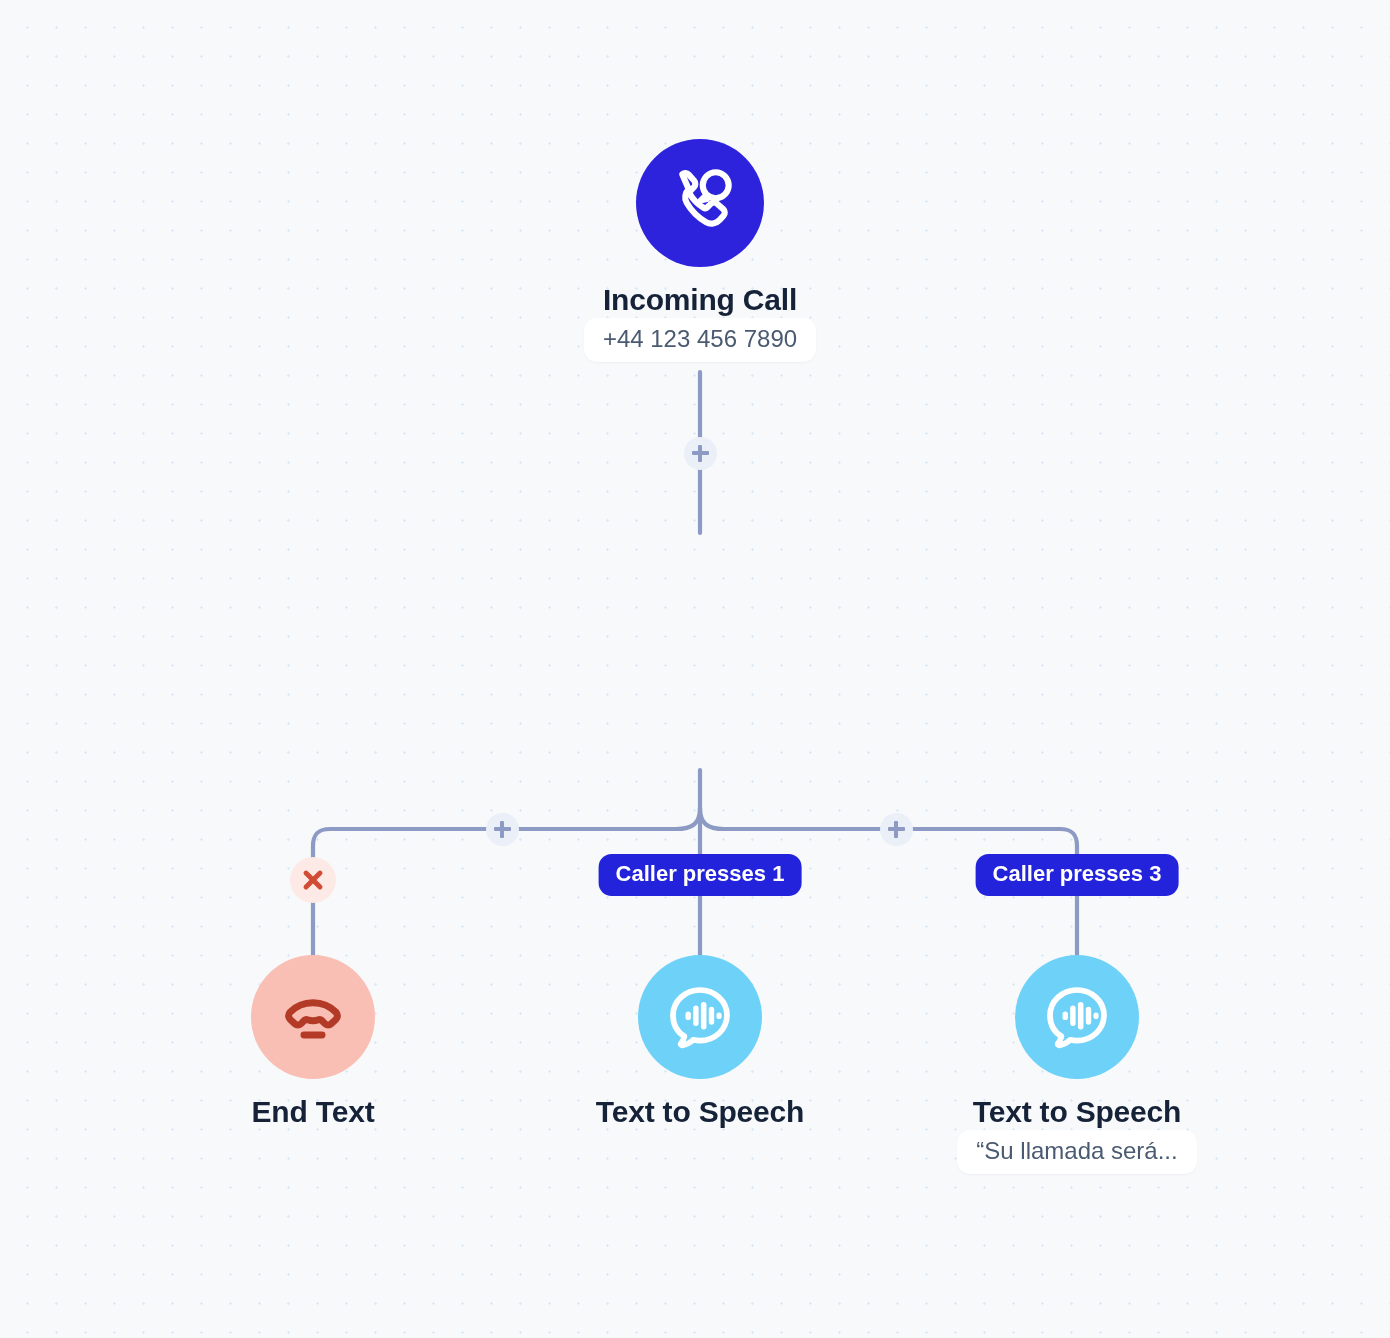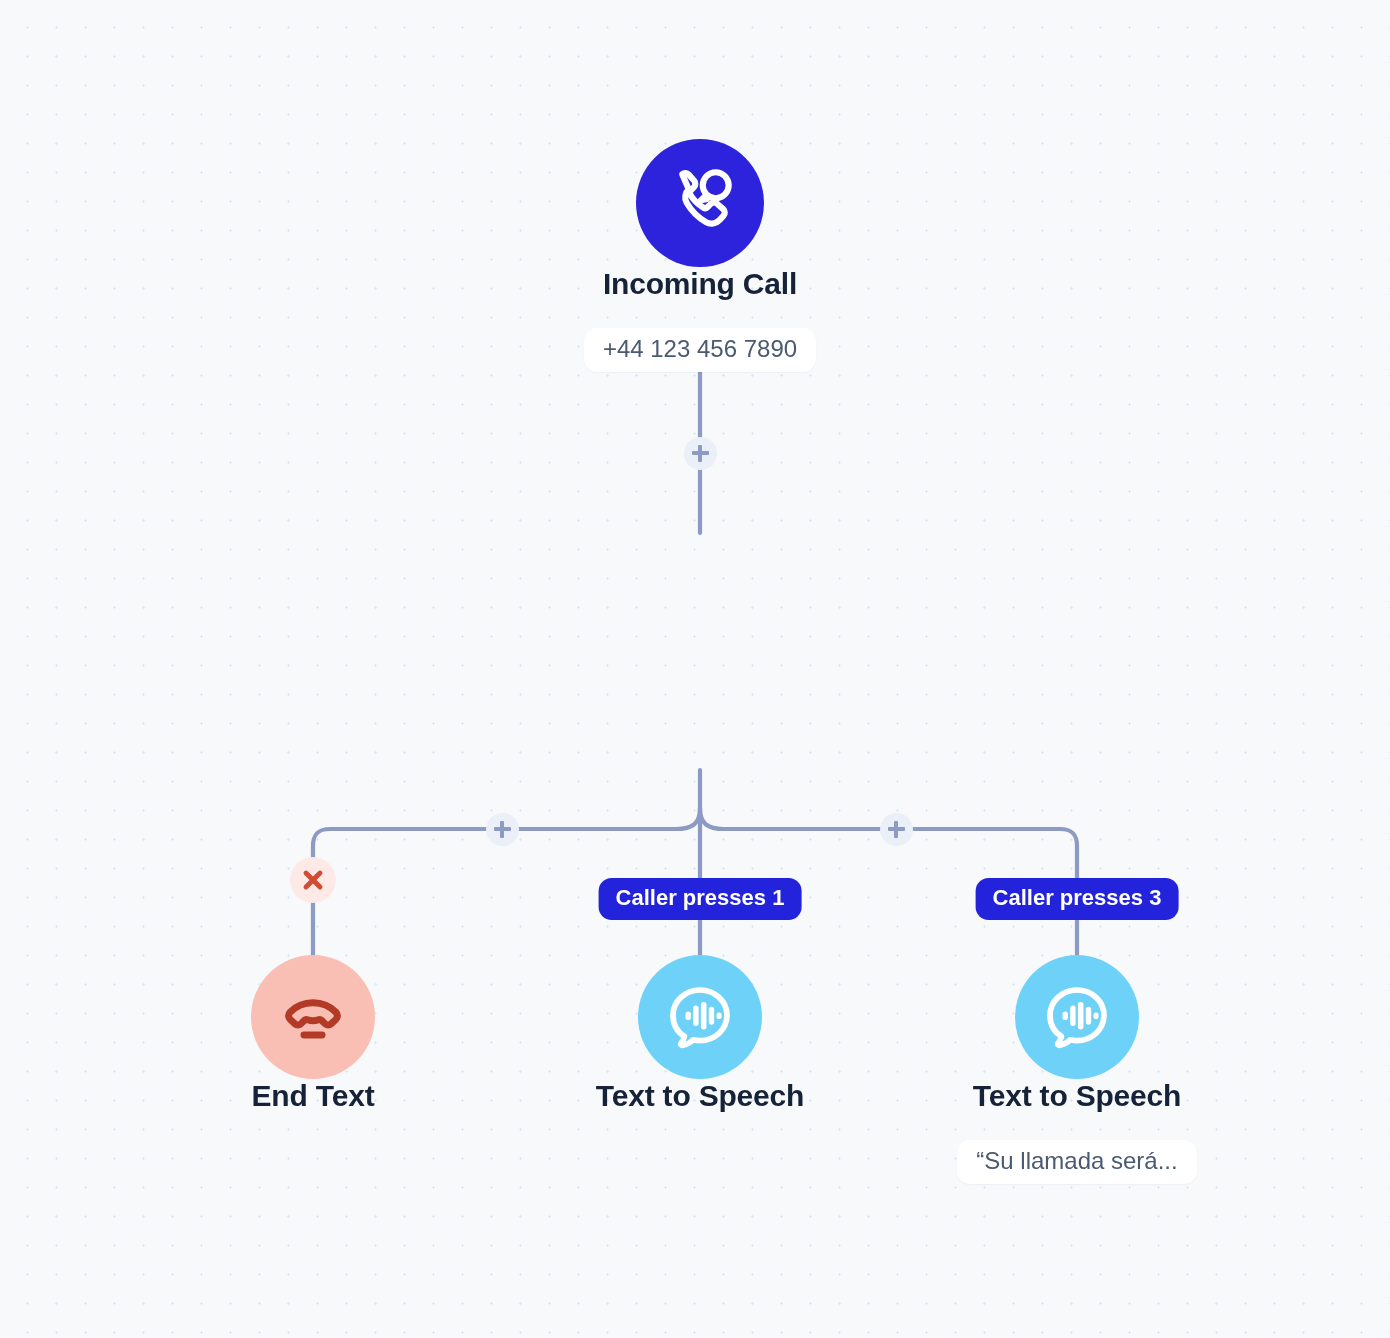--- a/index.html
+++ b/index.html
@@ -50,29 +50,30 @@
   .disc svg { display: block; }
 
   .disc-lg { width: 128px; height: 128px; }
   .disc-md { width: 124px; height: 124px; }
 
   .disc-indigo { background: #2e23dd; }
   .disc-sky    { background: #6ed2f8; }
   .disc-pink   { background: #f9bfb4; }
 
   .node-title {
+    margin-top: 16px;
     font-size: 30px;
     font-weight: 700;
     color: #152238;
     letter-spacing: -0.2px;
     white-space: nowrap;
   }
 
   .node-chip {
-    margin-top: 27px;
+    margin-top: 1px;
     background: #ffffff;
     color: #4a5a70;
     font-size: 24px;
     padding: 7px 19px 9px;
     border-radius: 13px;
     white-space: nowrap;
     box-shadow: 0 1px 2px rgba(21,34,56,.045);
   }
 
   
@@ -80,21 +81,20 @@
     position: absolute;
     transform: translate(-50%, -50%);
     background: #2323dc;
     color: #ffffff;
     font-size: 22px;
     font-weight: 700;
     padding: 9px 17px 11px;
     border-radius: 13px;
     white-space: nowrap;
     line-height: 1;
-    margin-top: 24px;
   }
 
   
   .plus-btn {
     position: absolute;
     width: 33px;
     height: 33px;
     margin: -16.5px 0 0 -16.5px;
     border-radius: 50%;
     background: #eaeff8;

